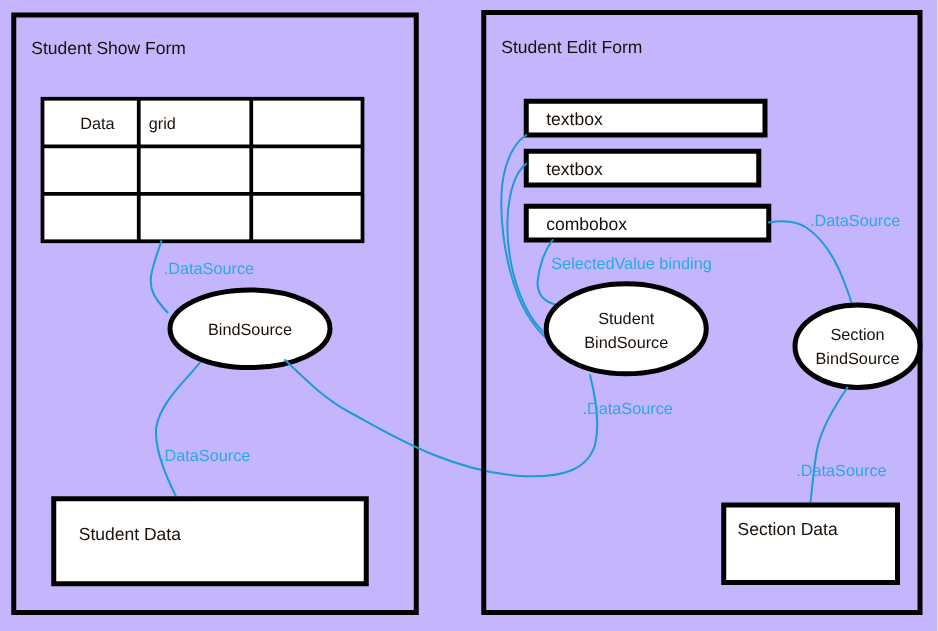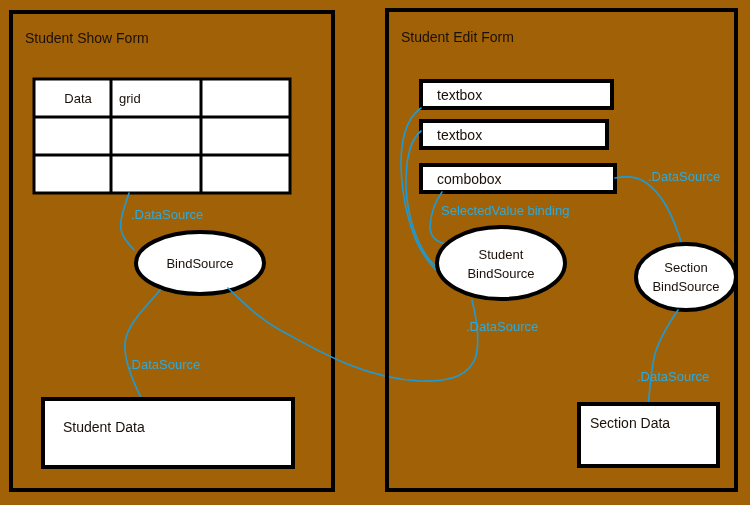--- a/index.html
+++ b/index.html
@@ -4,21 +4,21 @@
 <style>
   html, body {
     margin: 0;
     padding: 0;
     background: #ffffff;
   }
   #canvas {
     position: relative;
     width: 750px;
     height: 505px;
-    background: #a16207;
+    background: #c4b5fd;
     overflow: hidden;
     font-family: "Liberation Sans", sans-serif;
   }
   #diagram-svg {
     position: absolute;
     left: 0;
     top: 0;
     width: 750px;
     height: 505px;
   }

